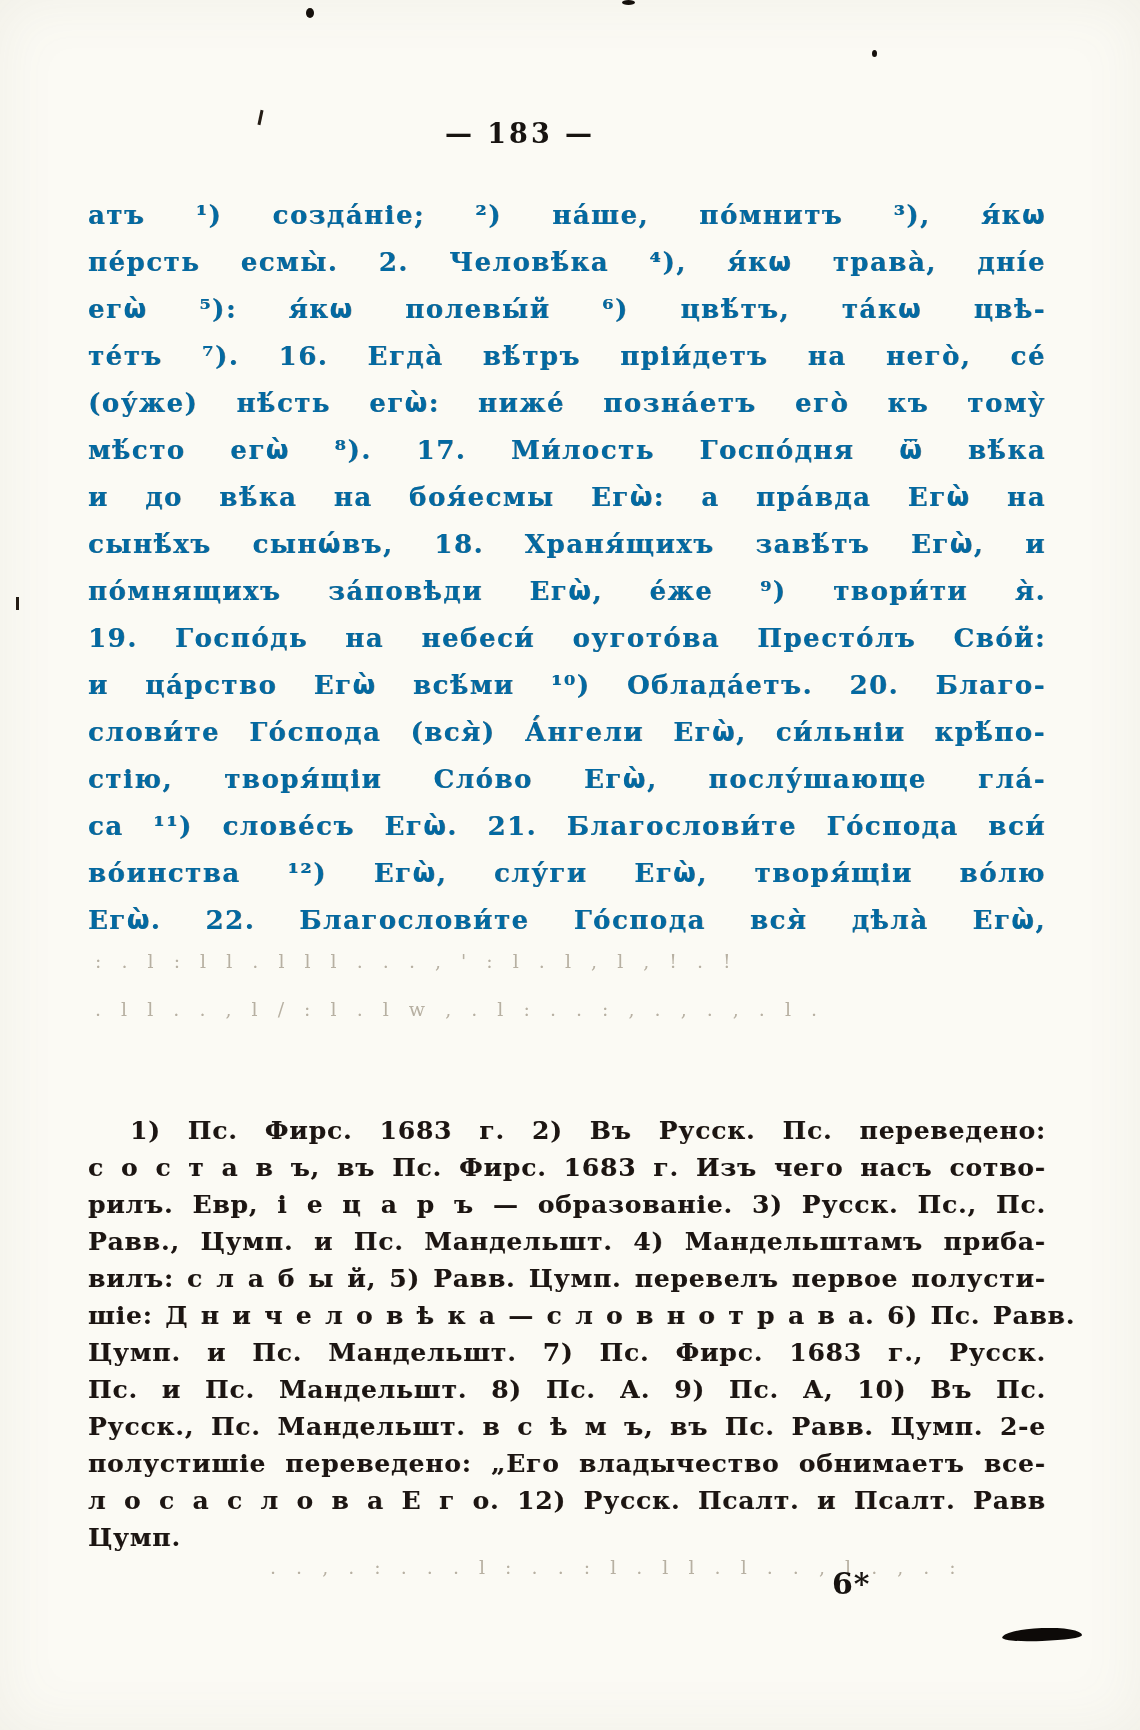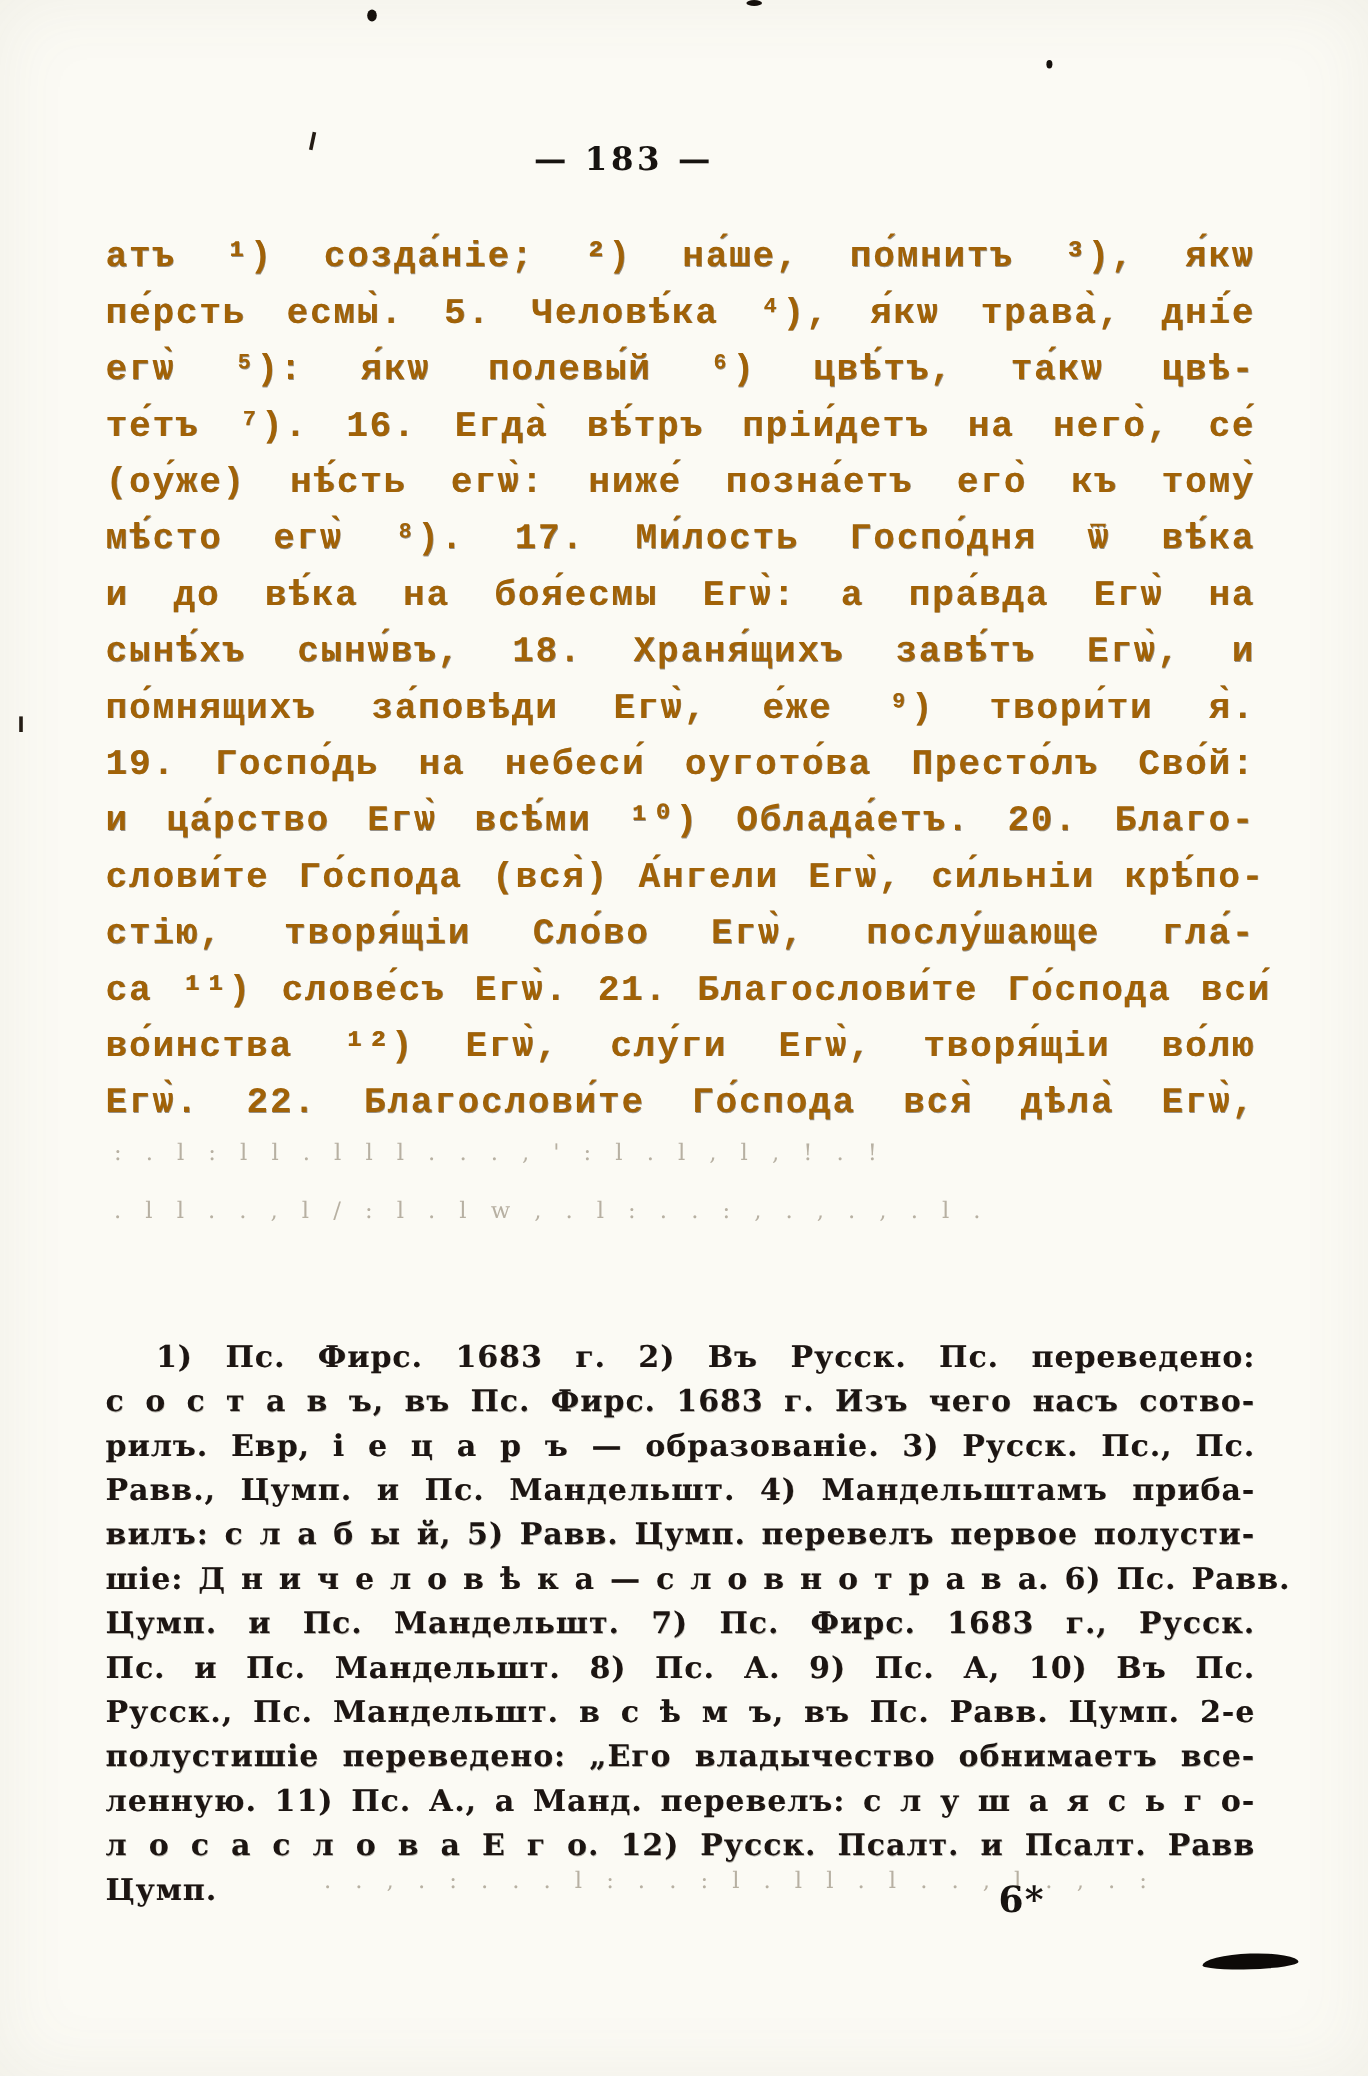--- a/index.html
+++ b/index.html
@@ -26,32 +26,31 @@
     color: #171310;
     filter: blur(0.3px);
   }
   .psalm-block {
     position: absolute;
     top: 192px;
     left: 88px;
     width: 958px;
   }
   .cs-line {
-    font-size: 30px;
+    font-size: 26px;
     font-weight: bold;
     line-height: 47px;
     height: 47px;
     letter-spacing: 1.5px;
     word-spacing: 5px;
     white-space: nowrap;
     text-align: justify;
     text-align-last: justify;
-    color: #a16207;
+    color: #0369a1;
     text-shadow: 0.5px 0.4px 0 rgba(25,18,10,0.45);
-    font-family: Liberation Mono, monospace;
   }
   .bleed-row {
     position: absolute;
     left: 95px;
     width: 940px;
     font-size: 19px;
     letter-spacing: 7px;
     color: #b7b0a2;
     white-space: nowrap;
     overflow: hidden;
@@ -102,21 +101,21 @@
 </style>
 </head>
 <body>
 
 <div class="page">
 
   <div class="page-number">— 183 —</div>
 
   <div class="psalm-block">
     <div class="cs-line">атъ ¹) созда́ніе; ²) на́ше, по́мнитъ ³), я́кѡ</div>
-    <div class="cs-line">пе́рсть есмы̀. 5. Человѣ́ка ⁴), я́кѡ трава̀, дні́е</div>
+    <div class="cs-line">пе́рсть есмы̀. 2. Человѣ́ка ⁴), я́кѡ трава̀, дні́е</div>
     <div class="cs-line">егѡ̀ ⁵): я́кѡ полевы́й ⁶) цвѣ́тъ, та́кѡ цвѣ-</div>
     <div class="cs-line">те́тъ ⁷). 16. Егда̀ вѣ́тръ пріи́детъ на него̀, се́</div>
     <div class="cs-line">(оу́же) нѣ́сть егѡ̀: ниже́ позна́етъ его̀ къ тому̀</div>
     <div class="cs-line">мѣ́сто егѡ̀ ⁸). 17. Ми́лость Госпо́дня ѿ вѣ́ка</div>
     <div class="cs-line">и до вѣ́ка на боя́есмы Егѡ̀: а пра́вда Егѡ̀ на</div>
     <div class="cs-line">сынѣ́хъ сынѡ́въ, 18. Храня́щихъ завѣ́тъ Егѡ̀, и</div>
     <div class="cs-line">по́мнящихъ за́повѣди Егѡ̀, е́же ⁹) твори́ти я̀.</div>
     <div class="cs-line">19. Госпо́дь на небеси́ оугото́ва Престо́лъ Сво́й:</div>
     <div class="cs-line">и ца́рство Егѡ̀ всѣ́ми ¹⁰) Облада́етъ. 20. Благо-</div>
     <div class="cs-line">слови́те Го́спода (вся̀) А́нгели Егѡ̀, си́льніи крѣ́по-</div>
@@ -134,21 +133,20 @@
     <div class="fn-line first">1) Пс. Фирс. 1683 г. 2) Въ Русск. Пс. переведено:</div>
     <div class="fn-line">с о с т а в ъ, въ Пс. Фирс. 1683 г. Изъ чего насъ сотво-</div>
     <div class="fn-line">рилъ. Евр, і е ц а р ъ — образованіе. 3) Русск. Пс., Пс.</div>
     <div class="fn-line">Равв., Цумп. и Пс. Мандельшт. 4) Мандельштамъ приба-</div>
     <div class="fn-line">вилъ: с л а б ы й, 5) Равв. Цумп. перевелъ первое полусти-</div>
     <div class="fn-line">шіе: Д н и ч е л о в ѣ к а — с л о в н о т р а в а. 6) Пс. Равв.</div>
     <div class="fn-line">Цумп. и Пс. Мандельшт. 7) Пс. Фирс. 1683 г., Русск.</div>
     <div class="fn-line">Пс. и Пс. Мандельшт. 8) Пс. А. 9) Пс. А, 10) Въ Пс.</div>
     <div class="fn-line">Русск., Пс. Мандельшт. в с ѣ м ъ, въ Пс. Равв. Цумп. 2-е</div>
     <div class="fn-line">полустишіе переведено: „Его владычество обнимаетъ все-</div>
-    <div class="fn-line">ленную. 11) Пс. А., а Манд. перевелъ: с л у ш а я с ь г о-</div>
     <div class="fn-line">л о с а с л о в а Е г о. 12) Русск. Псалт. и Псалт. Равв</div>
     <div class="fn-line last">Цумп.</div>
   </div>
 
   <div class="signature">6*</div>
 
   <div class="speck" style="left: 306px; top: 8px;  width: 8px; height: 10px;"></div>
   <div class="speck" style="left: 622px; top: 0px;  width: 13px; height: 5px;"></div>
   <div class="speck" style="left: 872px; top: 50px; width: 5px; height: 7px;"></div>
   <div class="tick" style="left: 259px; top: 110px; width: 3px; height: 15px; transform: rotate(12deg);"></div>

